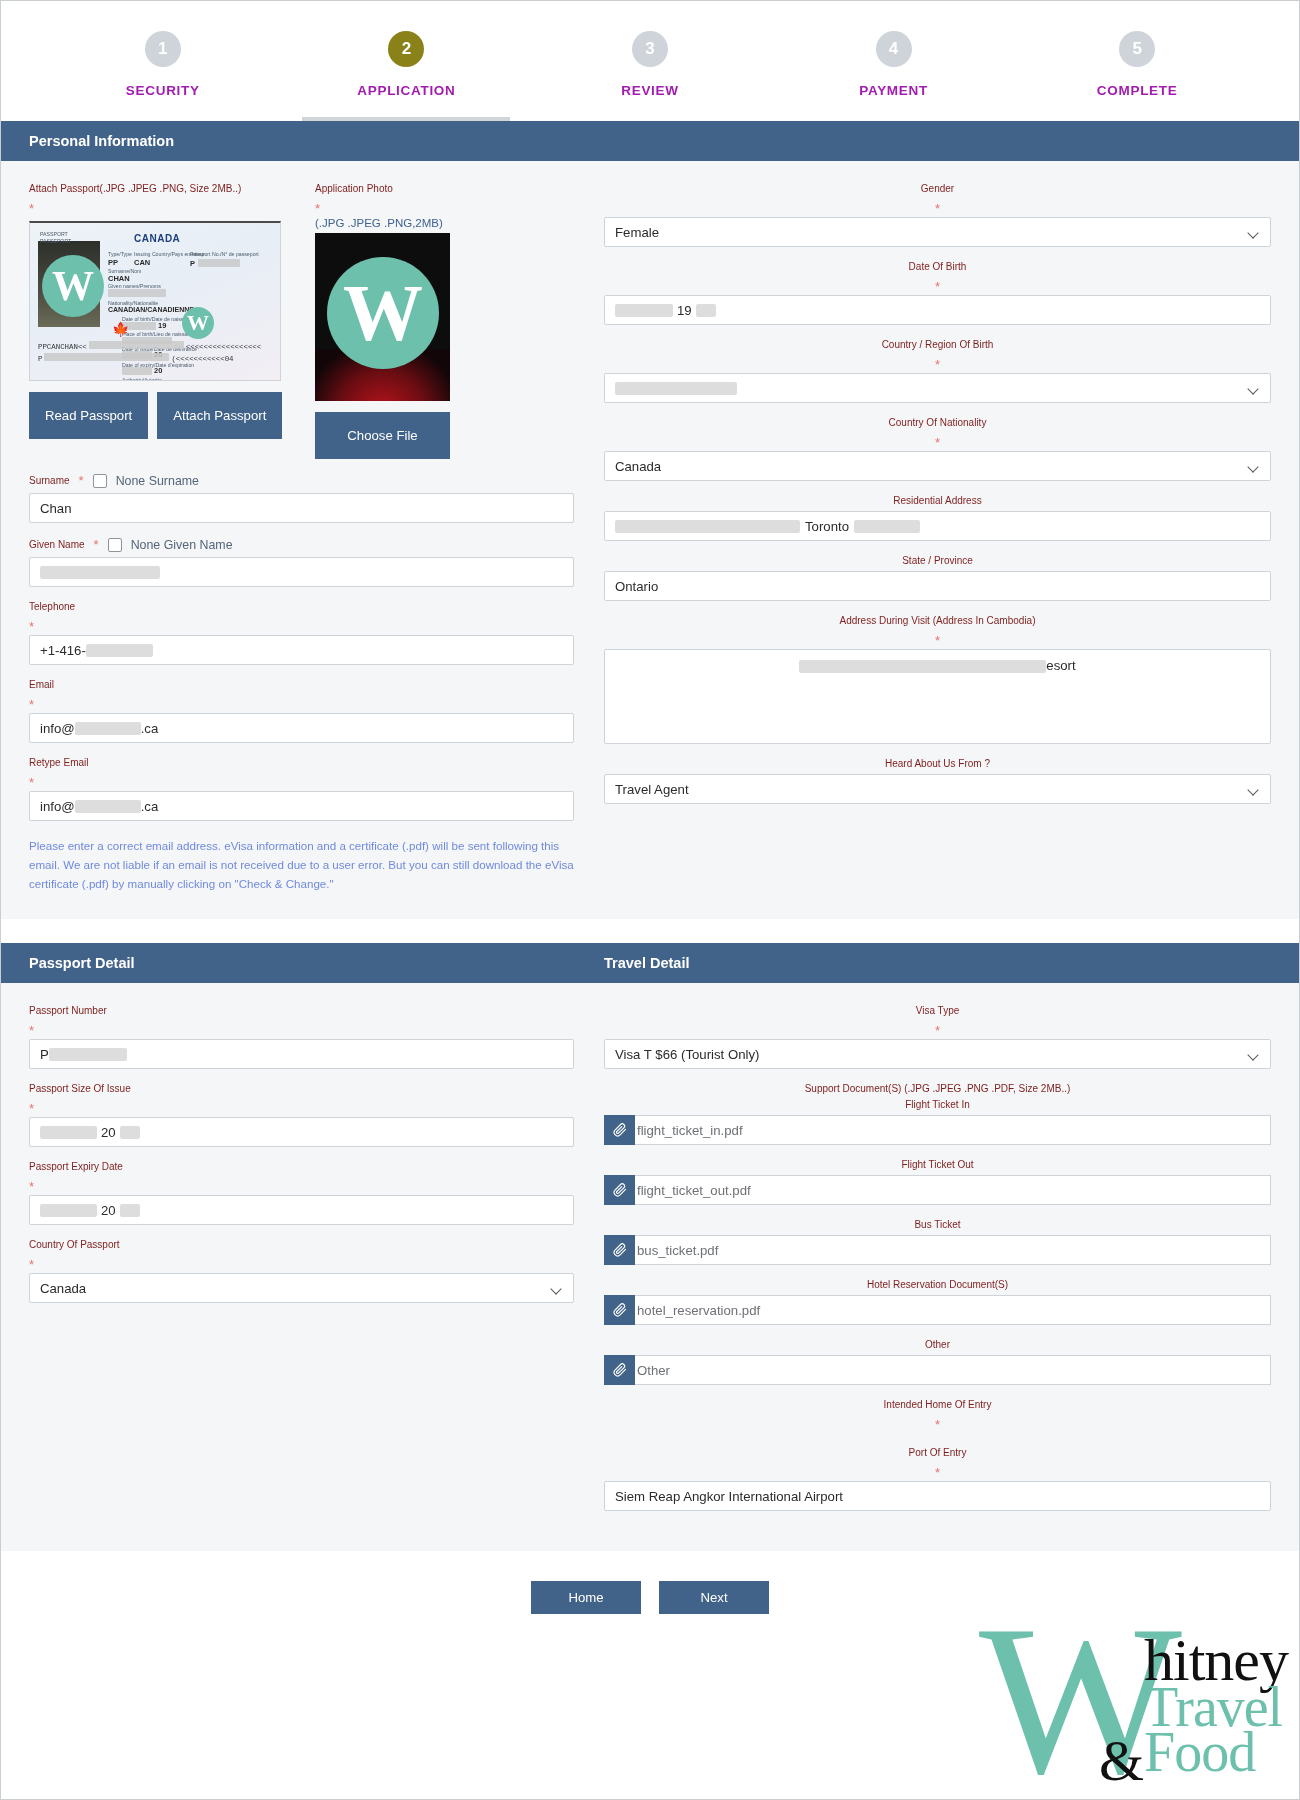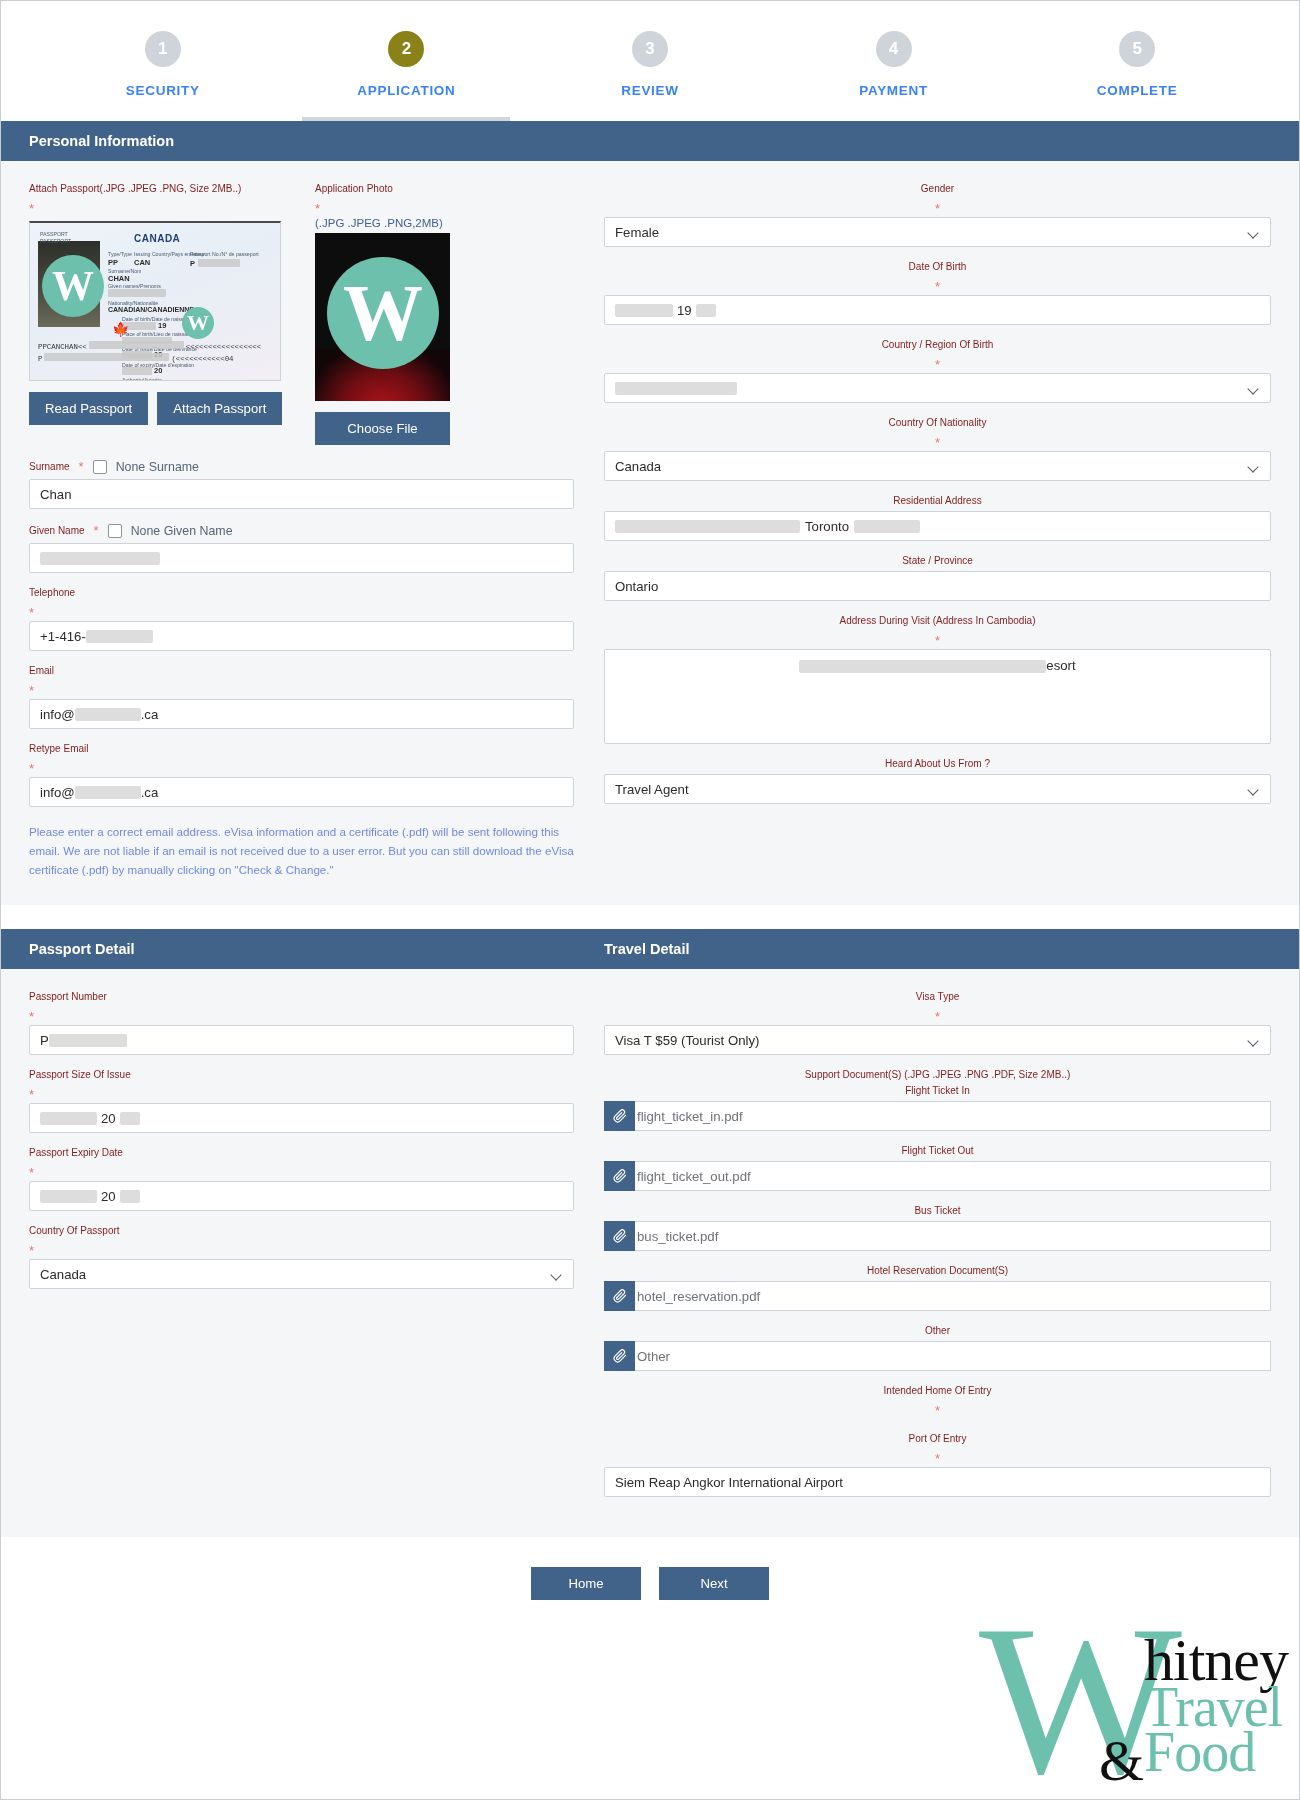--- a/index.html
+++ b/index.html
@@ -40,21 +40,21 @@
     font-weight: bold;
     line-height: 36px;
     margin: 0 auto 14px auto;
     display: block;
   }
   .step.active .step-circle { background: #8a8218; }
   .step-label {
     font-size: 13.5px;
     letter-spacing: 0.7px;
     font-weight: bold;
-    color: #3b82f6;
+    color: #a21caf;
   }
   .step .underline {
     position: absolute;
     left: 50%; transform: translateX(-50%);
     bottom: 0;
     width: 208px; height: 4px;
     background: transparent;
   }
   .step.active .underline { background: #d3d6d9; }
 
@@ -138,21 +138,21 @@
     display: inline-block;
   }
   .cbx-text { font-size: 12.4px; color: #55657a; }
 
   
   .btn {
     background: #426389;
     color: #ffffff;
     border: none;
     font-size: 13.2px;
-    padding: 9px 16px;
+    padding: 16px 16px;
     cursor: pointer;
     font-family: "Liberation Sans", sans-serif;
   }
   .btn-row { display: flex; gap: 9px; margin-top: 11px; }
 
   
   .passport-img {
     width: 252px; height: 160px;
     border: 1px solid #cfd3d7;
     border-top: 2px solid #4a4a4a;
@@ -494,21 +494,21 @@
 
       <span class="label">Country Of Passport</span><span class="req">*</span>
       <div class="ctrl select">
           <span>Canada</span>
         </div>
     </div>
 
     <div class="col-right">
       <span class="label">Visa Type</span><span class="req">*</span>
       <div class="ctrl select">
-          <span>Visa T $59 (Tourist Only)</span>
+          <span>Visa T $66 (Tourist Only)</span>
         </div>
 
       <span class="label">Support Document(S) (.JPG .JPEG .PNG .PDF, Size 2MB..)</span>
 
       <span class="label" style="margin-top:2px;">Flight Ticket In</span>
       <div class="file-row">
         <div class="file-btn">
           <svg width="14" height="14" viewBox="0 0 24 24" fill="none" stroke="#ffffff" stroke-width="2" stroke-linecap="round">
               <path d="M21.44 11.05l-9.19 9.19a6 6 0 01-8.49-8.49l9.19-9.19a4 4 0 015.66 5.66l-9.2 9.19a2 2 0 01-2.83-2.83l8.49-8.48"></path>
             </svg>

